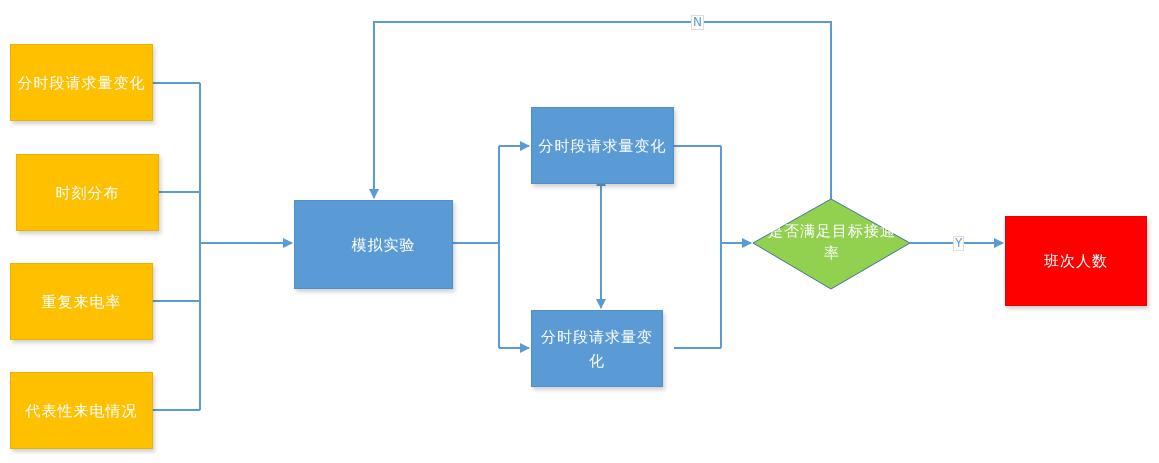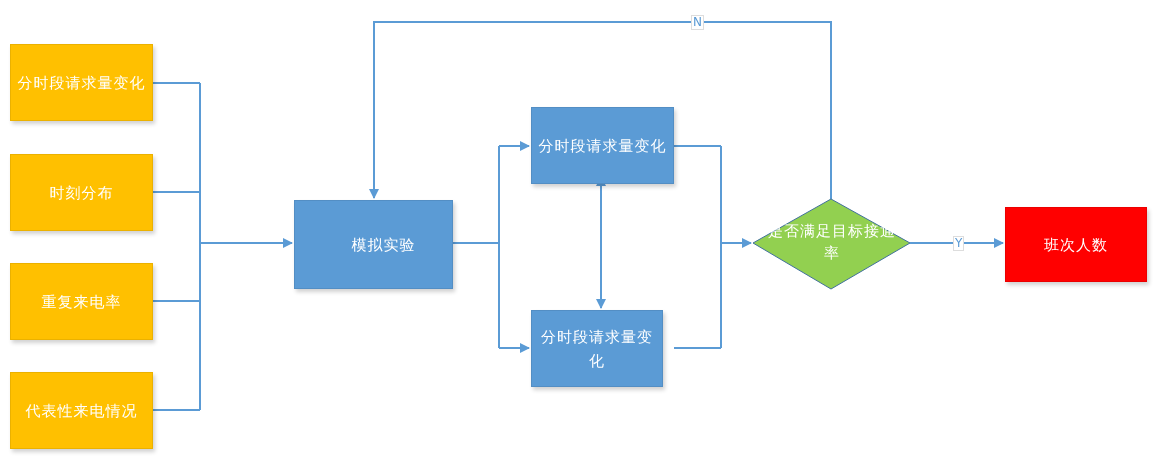--- a/index.html
+++ b/index.html
@@ -53,21 +53,21 @@
     <path d="M831,199 V22 H374 V198" marker-end="url(#arr)"></path>
 
     <path d="M910,243 H1003" marker-end="url(#arr)"></path>
   </g>
   <polygon points="831,199 910,243 831,289 753,243" fill="#92d050" stroke="#41719c" stroke-width="1"></polygon>
 </svg>
 
 <div class="node yellow" style="left:10px;top:44px;width:143px;height:77px;">
   <span>分时段请求量变化</span>
 </div>
-<div class="node yellow" style="left:10px;top:154px;width:143px;height:77px;">
+<div class="node yellow" style="left:16px;top:154px;width:143px;height:77px;">
   <span>时刻分布</span>
 </div>
 <div class="node yellow" style="left:10px;top:263px;width:143px;height:77px;">
   <span>重复来电率</span>
 </div>
 <div class="node yellow" style="left:10px;top:372px;width:143px;height:77px;text-align:right;">
   <span>代表性来电情况</span>
 </div>
 
 <div class="node blue" style="left:294px;top:200px;width:159px;height:89px;padding-left:26px;">
@@ -76,18 +76,18 @@
 
 <div class="node blue" style="left:531px;top:107px;width:143px;height:77px;">
   <span>分时段请求量变化</span>
 </div>
 <div class="node blue" style="left:531px;top:310px;width:132px;height:77px;">
   <span>分时段请求量变化</span>
 </div>
 
 <div class="diamond-label">是否满足目标接通率</div>
 
-<div class="node red" style="left:1005px;top:207px;width:142px;height:75px;">
+<div class="node red" style="left:1005px;top:216px;width:142px;height:90px;">
   <span>班次人数</span>
 </div>
 
 <span class="edge-label" style="left:691px;top:15px;">N</span>
 <span class="edge-label" style="left:953px;top:236px;">Y</span>
 
 </body></html>

